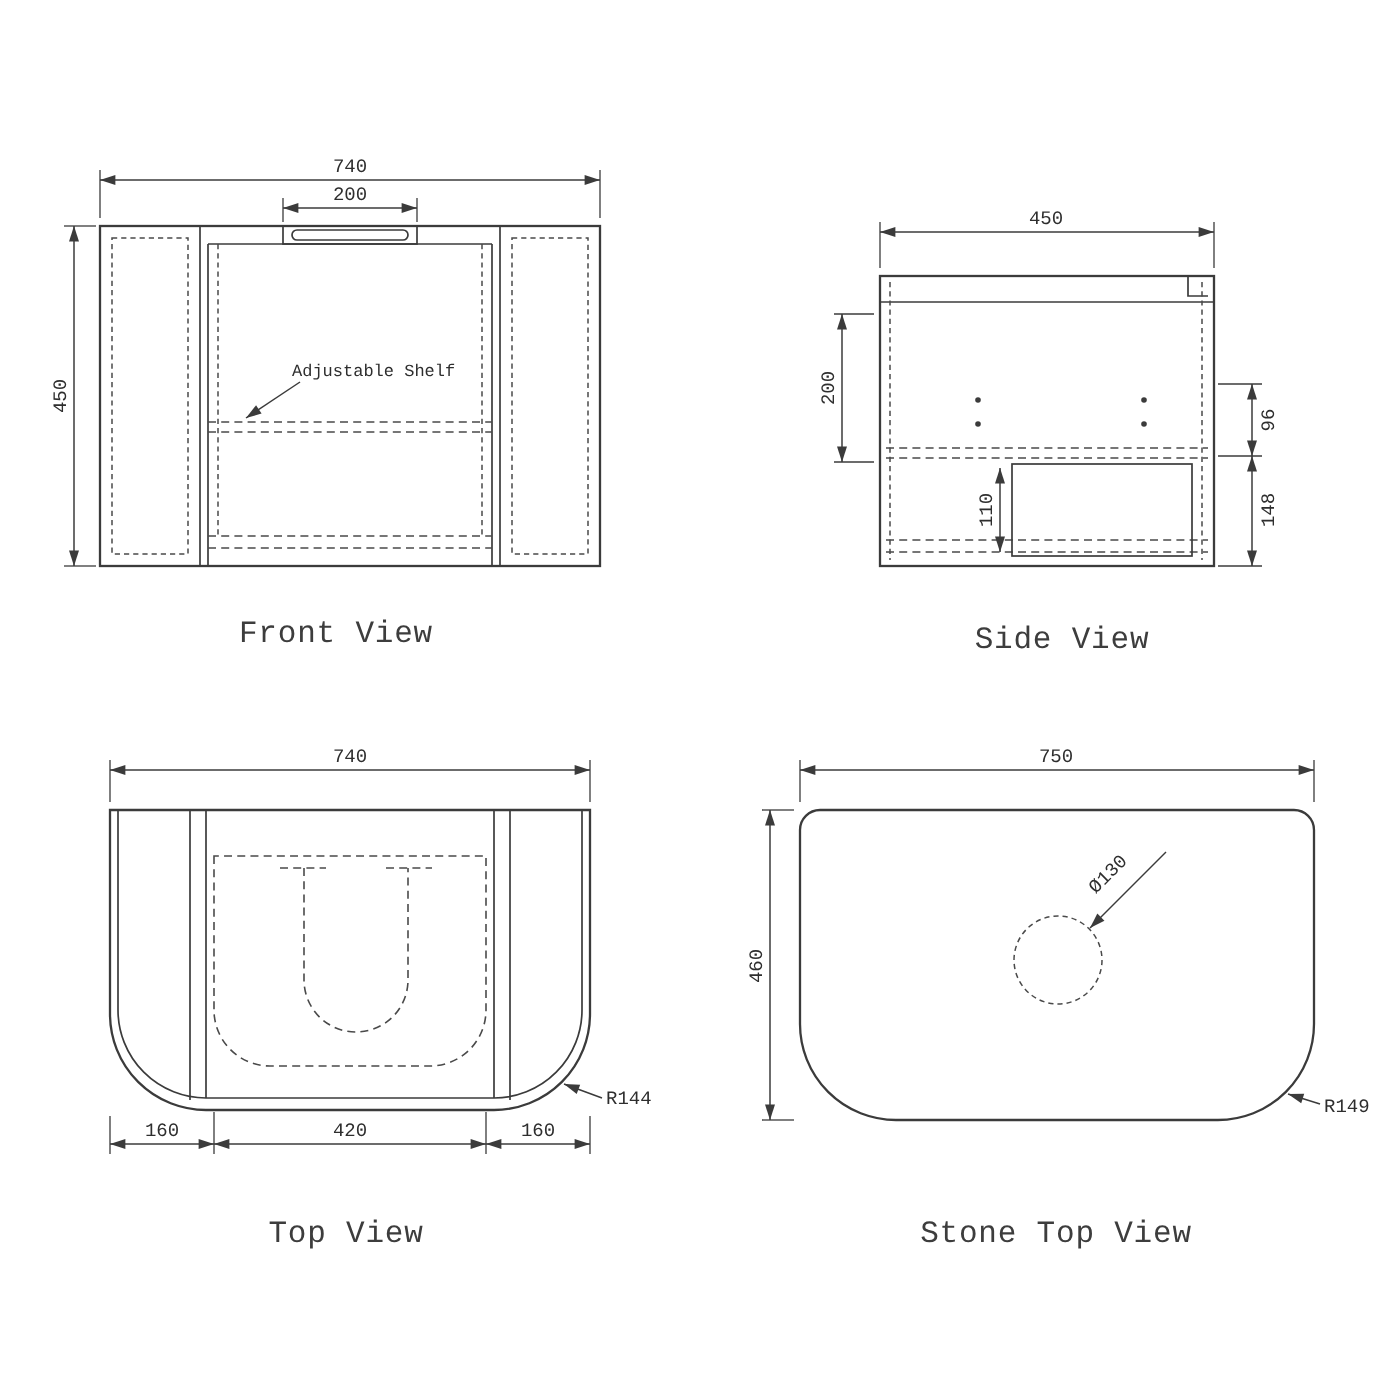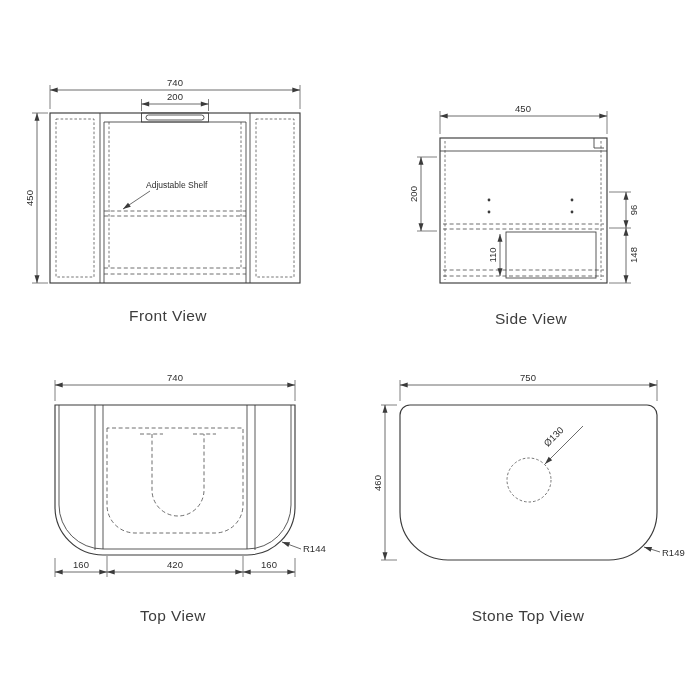--- a/index.html
+++ b/index.html
@@ -1,18 +1,18 @@
 <!DOCTYPE html>
 <html><head>
 <meta charset="utf-8">
 <style>
   html,body{margin:0;padding:0;background:#ffffff;}
   .sheet{
     position:relative;width:700px;height:700px;background:#ffffff;
-    font-family:Liberation Sans, sans-serif;overflow:hidden;
+    font-family:Liberation Mono, monospace;overflow:hidden;
   }
   svg{display:block;}
   .ol  {fill:none;stroke:#3b3b3b;stroke-width:1.15;}
   .ln  {fill:none;stroke:#3b3b3b;stroke-width:0.85;}
   .dsh {fill:none;stroke:#4a4a4a;stroke-width:0.8;stroke-dasharray:4 2.6;}
   .dsh2{fill:none;stroke:#4a4a4a;stroke-width:0.75;stroke-dasharray:2.6 2;}
   .dim {fill:none;stroke:#3b3b3b;stroke-width:0.75;}
   .ext {fill:none;stroke:#3b3b3b;stroke-width:0.65;}
   text {fill:#2e2e2e;}
   .dimtxt{font-size:9.5px;}

